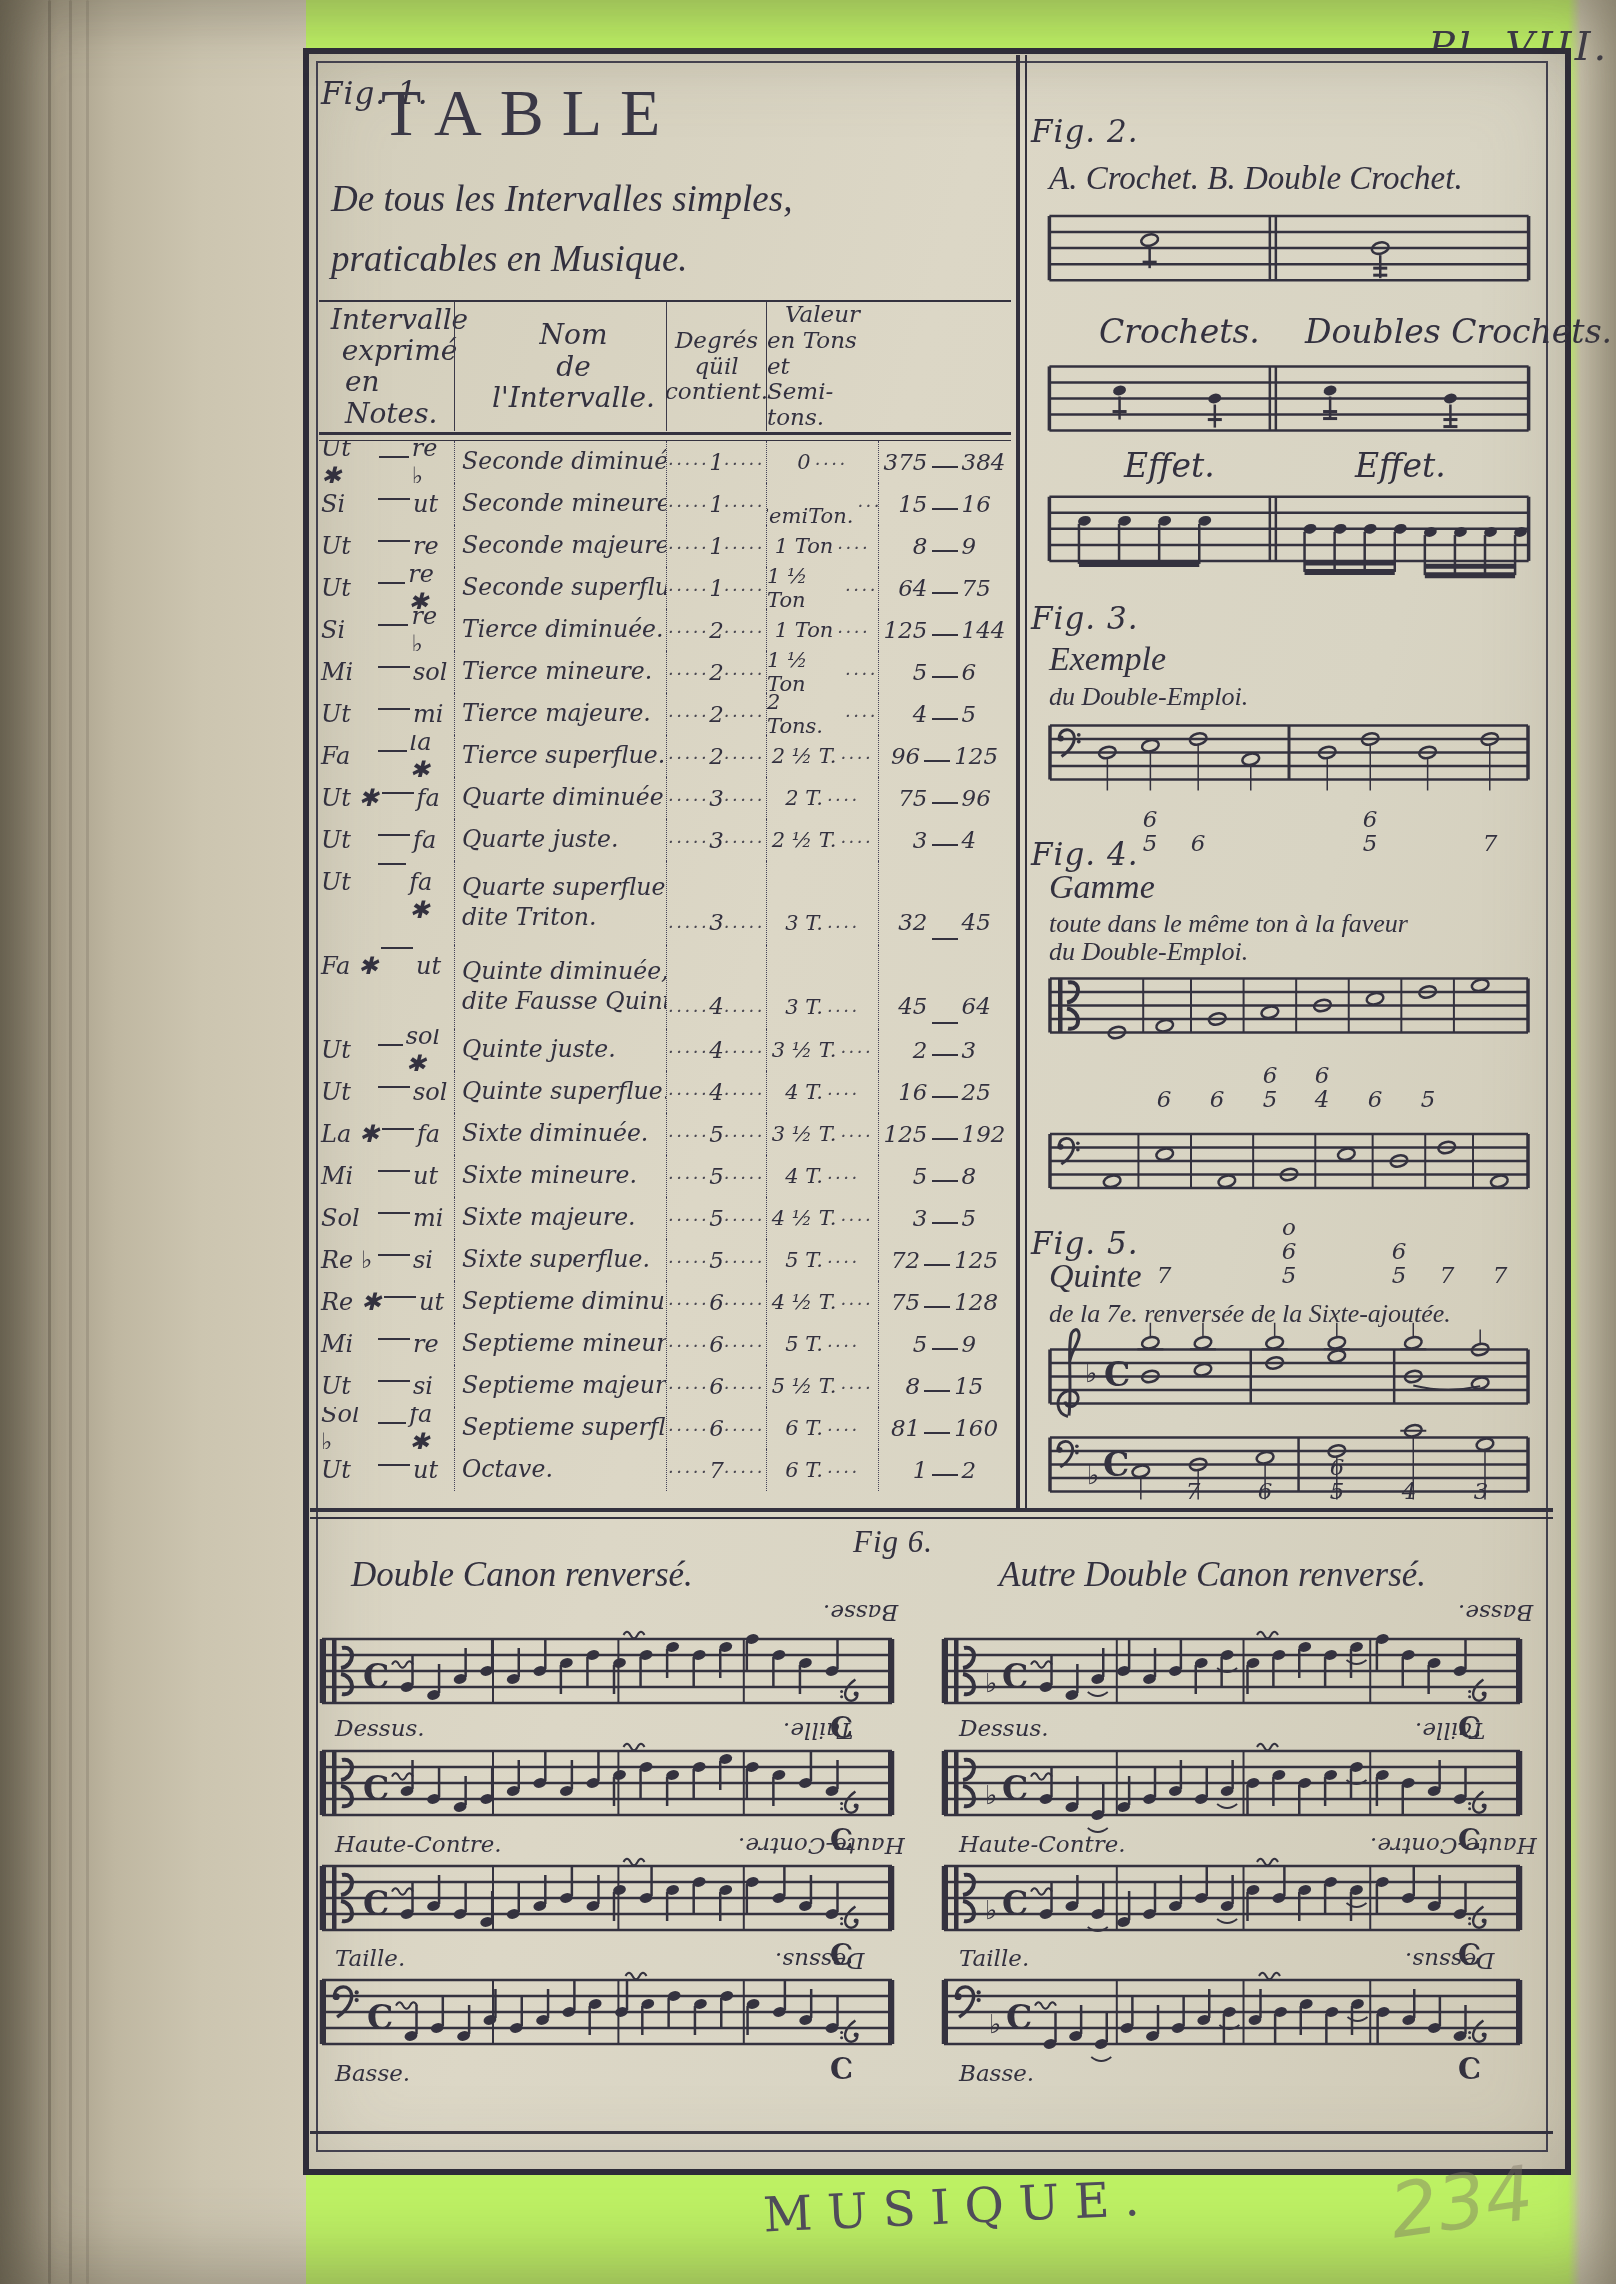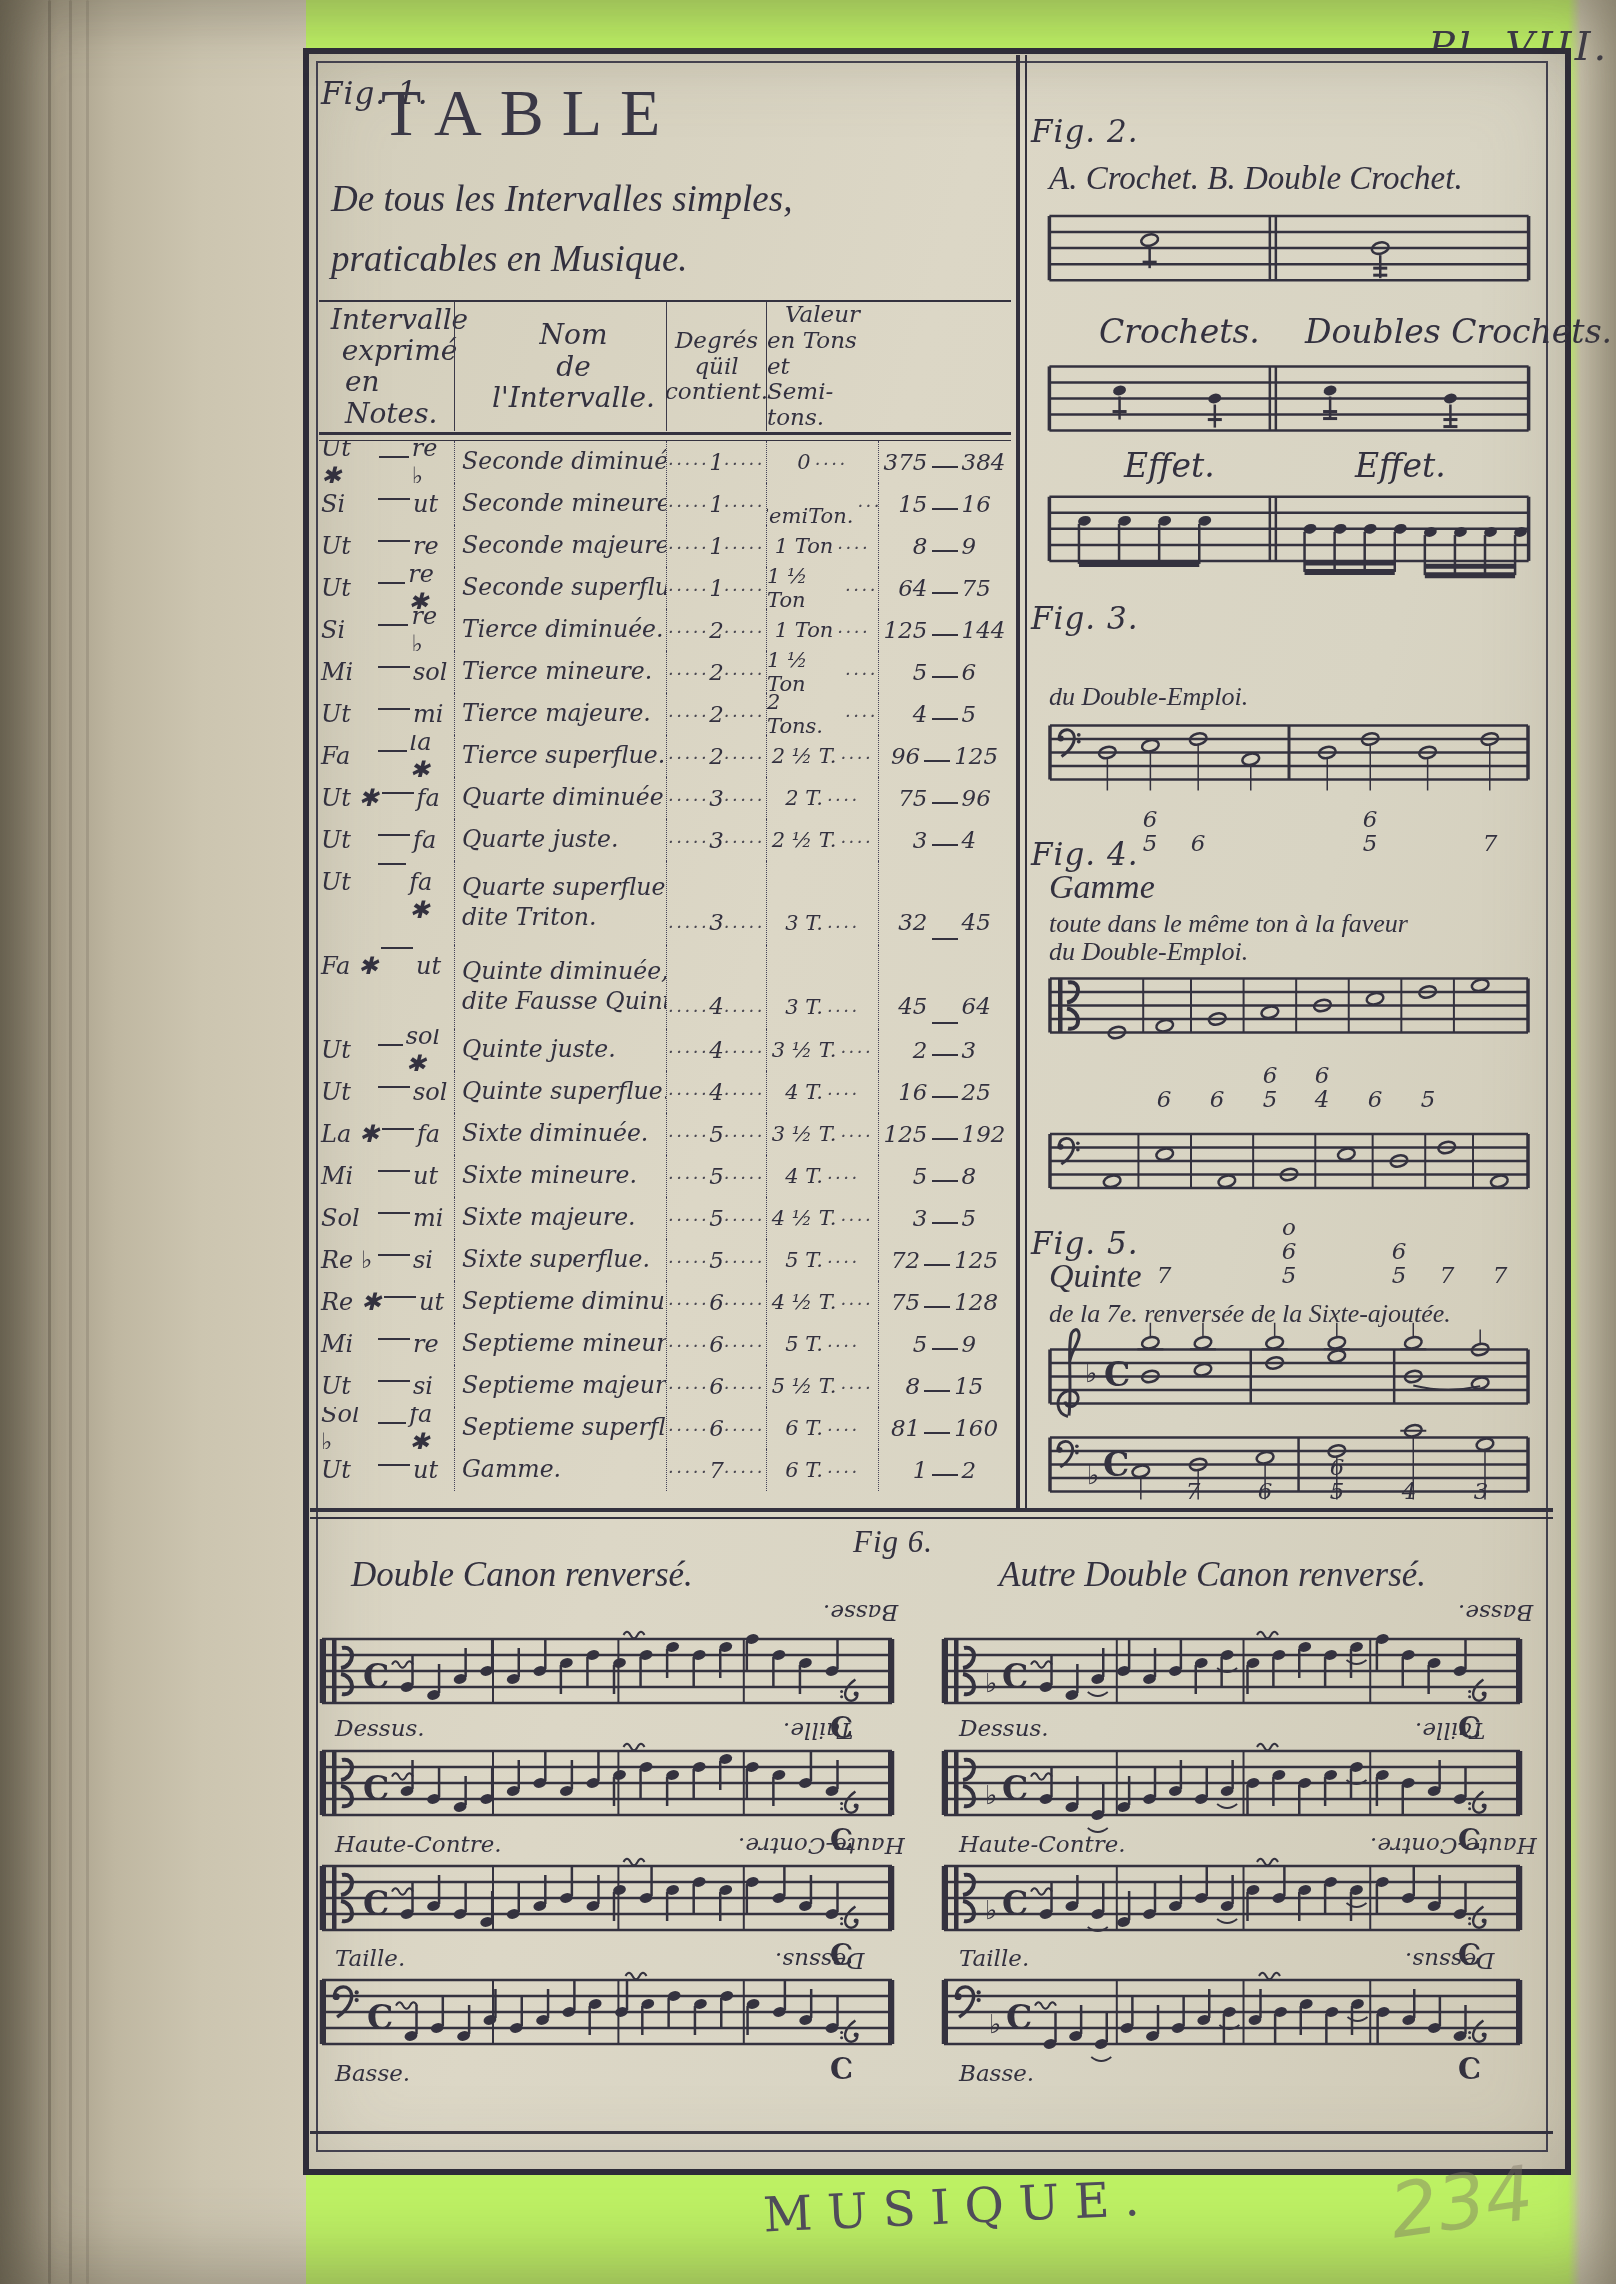--- a/index.html
+++ b/index.html
@@ -646,21 +646,21 @@
             <span>160</span>
           </div>
         </div>
         <div class="trow">
           <div class="tc notes">
             <span class="n1">Ut</span>
             <span class="ndash"></span>
             <span>ut</span>
           </div>
           <div class="tc nom">
-            <div>Gamme.</div>
+            <div>Octave.</div>
           </div>
           <div class="tc deg">
             <span class="dots">......</span>
             <span>7</span>
             <span class="dots">......</span>
           </div>
           <div class="tc val">
             <span>6 T.</span>
             <span class="dots">....</span>
           </div>
@@ -674,20 +674,21 @@
   </div>
 
   <div class="abs figlabel" style="left:1031px;top:113px;">Fig. 2.</div>
   <div class="abs capline ctr" style="left:1049px;top:160px;width:480px;">A. Crochet.   B.   Double Crochet.</div>
   <div class="abs capline" style="left:1099px;top:312px;">Crochets.</div>
   <div class="abs capline" style="left:1305px;top:312px;">Doubles Crochets.</div>
   <div class="abs capline" style="left:1124px;top:446px;">Effet.</div>
   <div class="abs capline" style="left:1355px;top:446px;">Effet.</div>
 
   <div class="abs figlabel" style="left:1031px;top:600px;">Fig. 3.</div>
+  <div class="abs subtitle ctr" style="left:1049px;top:640px;width:480px;font-size:34px;">Exemple</div>
   <div class="abs small-caption ctr" style="left:1049px;top:682px;width:480px;">du Double-Emploi.</div>
   <div class="figs" id="figs-fig3" style="left:1049px;top:795px;width:480px;height:60px;">
       <div class="figcell" style="left: 101px;">
         <div>6</div>
         <div>5</div>
       </div>
       <div class="figcell" style="left: 149px;">
         <div>6</div>
       </div>
       <div class="figcell" style="left: 321px;">

